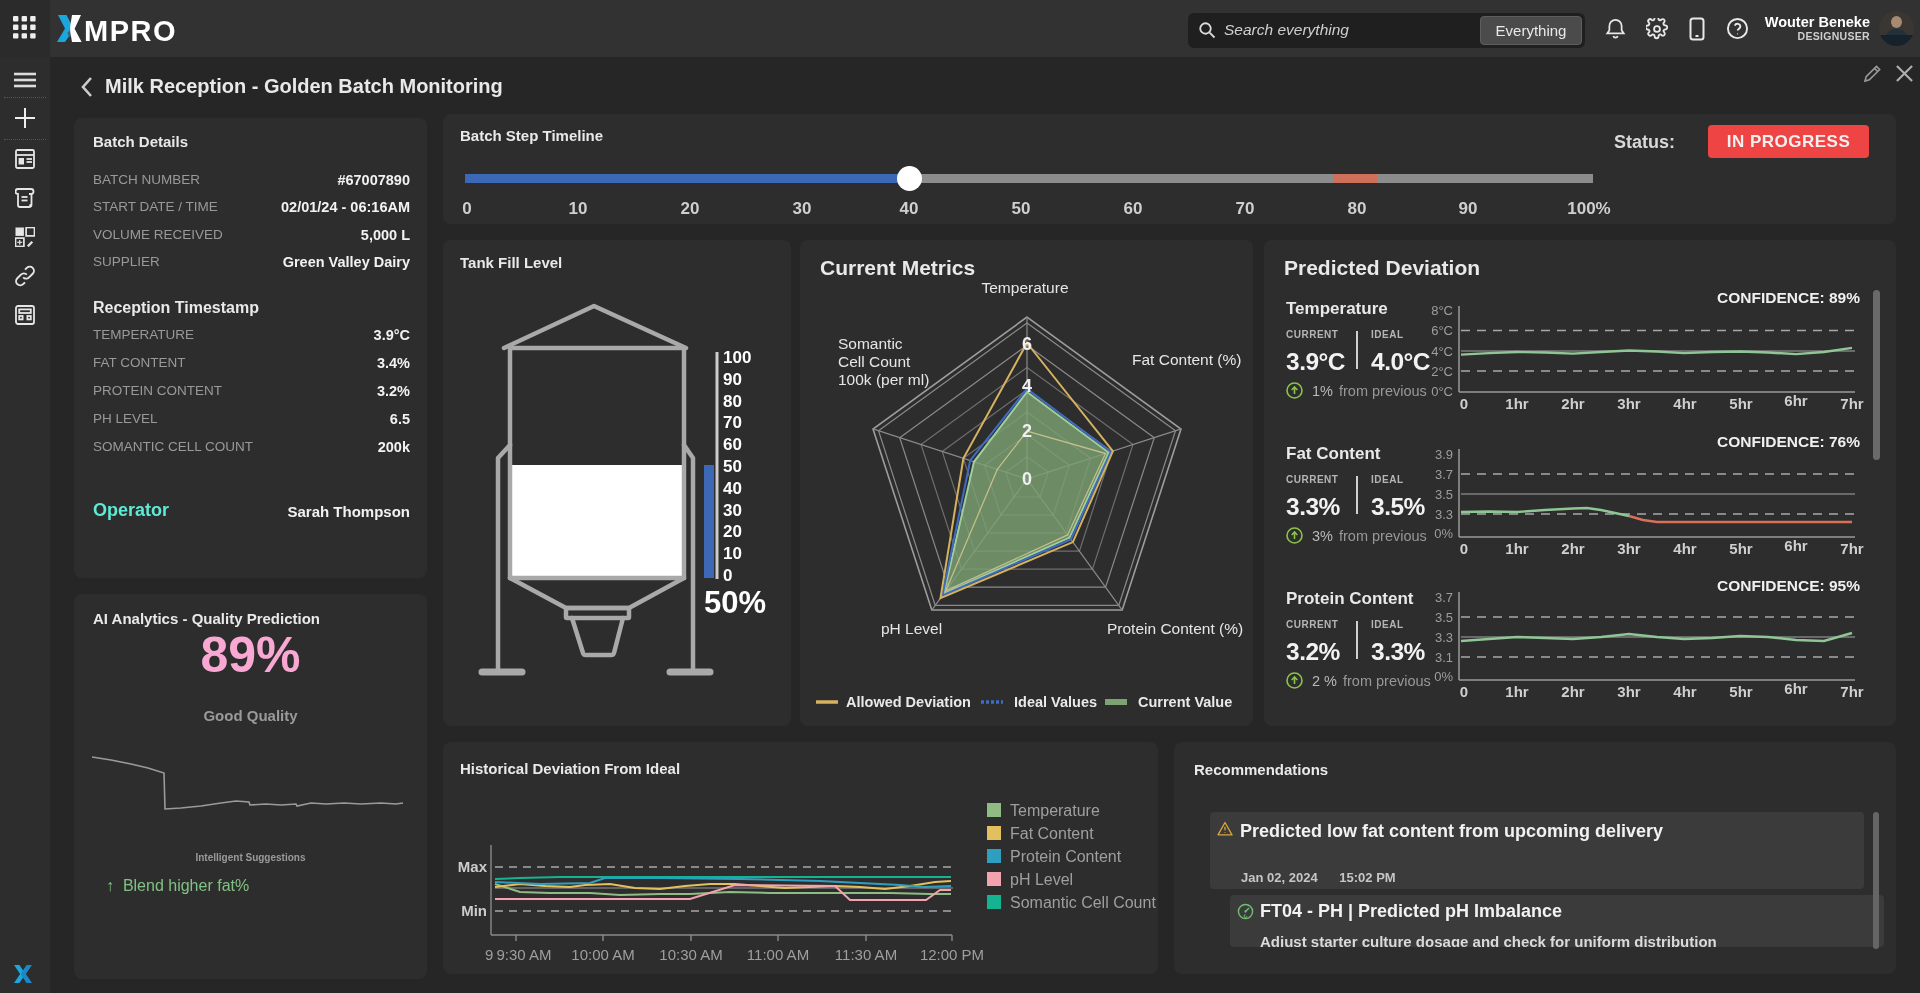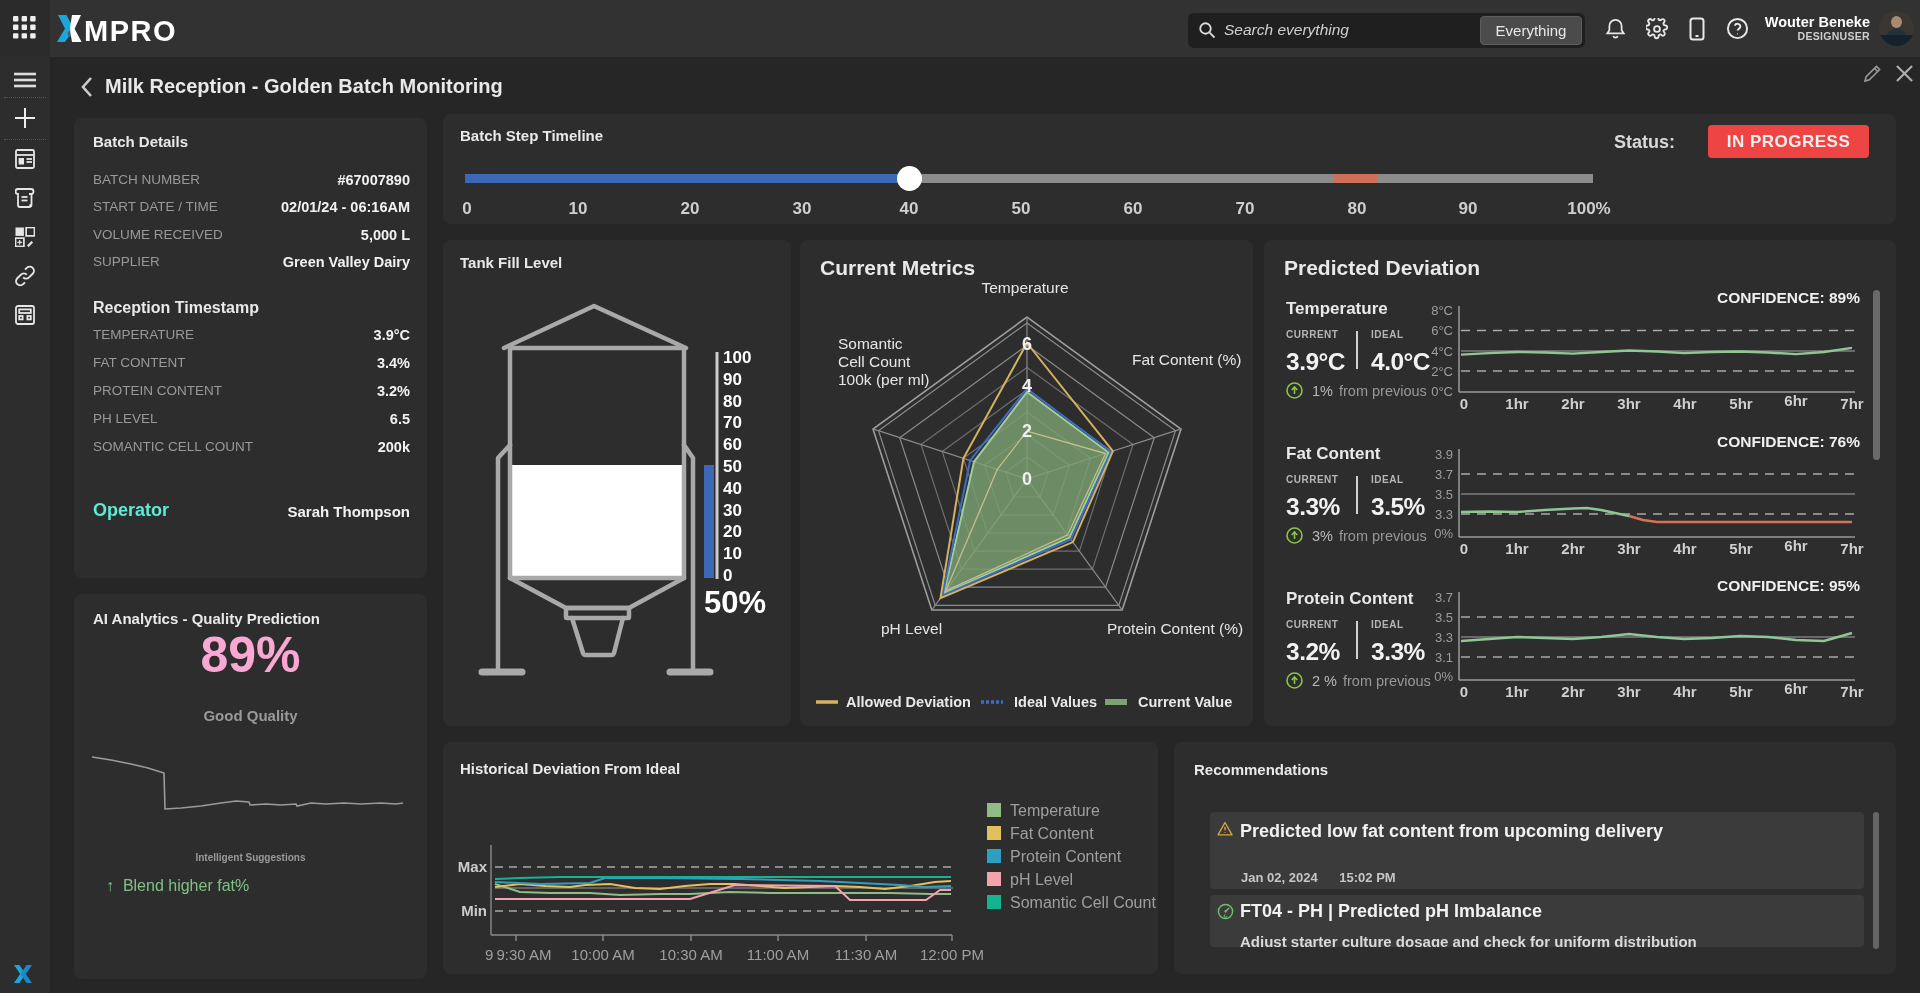--- a/index.html
+++ b/index.html
@@ -492,21 +492,21 @@
     <div class="ptitle" style="left:20px;top:19px;">Recommendations</div>
     <div class="card" style="top:70px;height:77px;">
       <svg width="16" height="15" viewBox="0 0 24 22" style="position:absolute;left:7px;top:9px;" fill="none" stroke="#d9a43e" stroke-width="2">
           <path d="M12 2 L22.5 20.5 H1.5 Z" stroke-linejoin="round"></path>
           <line x1="12" y1="8.5" x2="12" y2="13.5"></line>
           <circle cx="12" cy="17" r="0.8" fill="#d9a43e" stroke="none"></circle>
         </svg>
       <div class="ctitle" style="top:9px;">Predicted low fat content from upcoming delivery</div>
       <div class="cdate" style="top:58px;">Jan 02, 2024&nbsp;&nbsp;&nbsp;&nbsp;&nbsp;&nbsp;15:02 PM</div>
     </div>
-    <div class="card" style="top:153px;height:52px;">
+    <div class="card" style="top:153px;height:52px;margin-left:20px;">
       <svg width="17" height="17" viewBox="0 0 24 24" style="position:absolute;left:7px;top:8px;" fill="none" stroke="#6fbf73" stroke-width="2">
           <circle cx="12" cy="12" r="10"></circle>
           <path d="M12 12 L17 7"></path>
           <circle cx="12" cy="12" r="1.6" fill="#6fbf73" stroke="none"></circle>
           <path d="M12 16.5 a2 2 0 1 0 2 2" stroke-width="1.4"></path>
         </svg>
       <div class="ctitle" style="top:6px;">FT04 - PH | Predicted pH Imbalance</div>
       <div class="cdesc" style="top:38px;">Adjust starter culture dosage and check for uniform distribution</div>
     </div>
     <div style="position:absolute;left:699px;top:70px;width:6px;height:137px;border-radius:3px;background:#656565;"></div>

